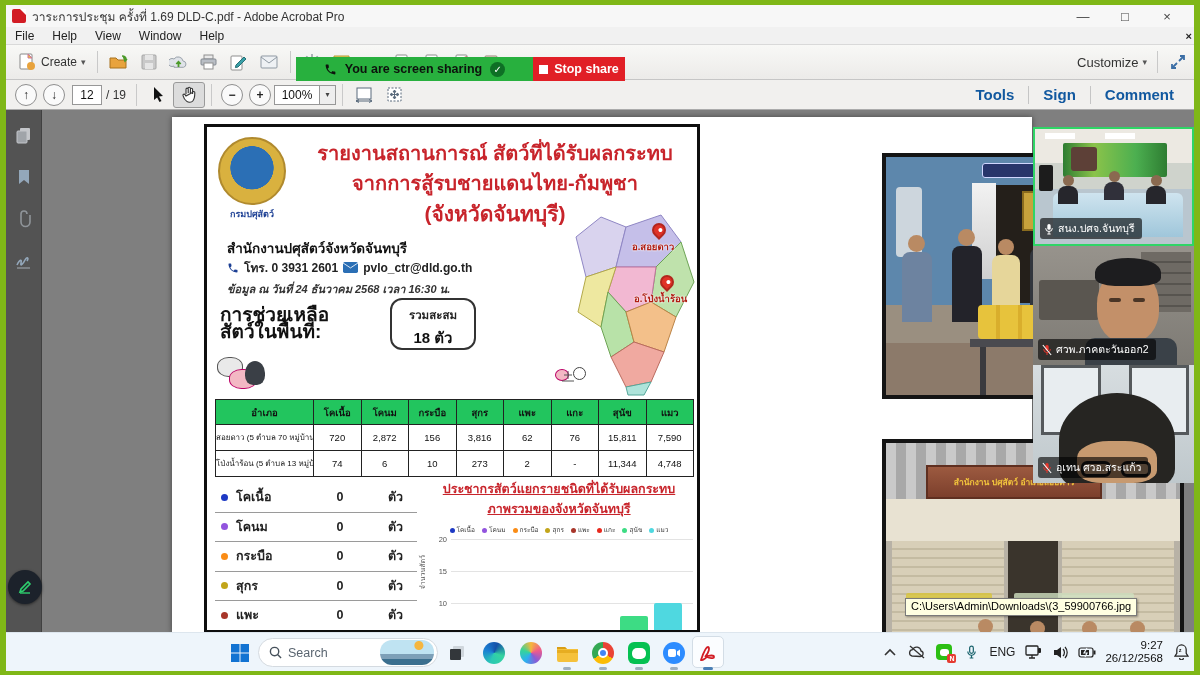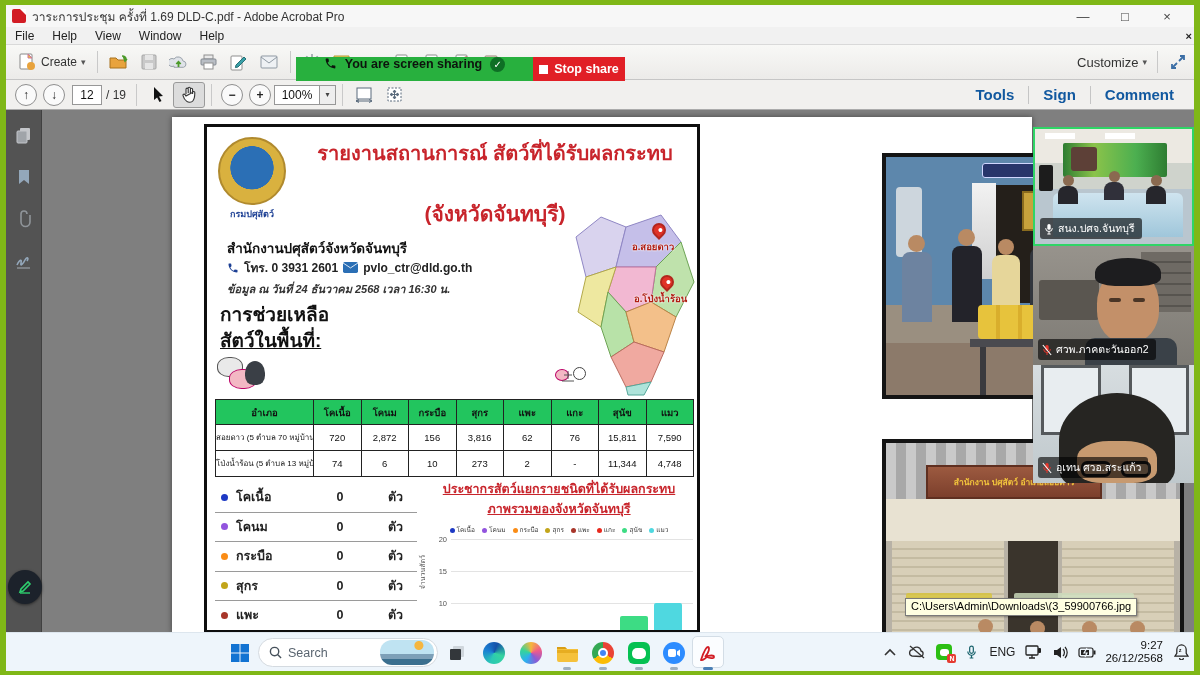--- a/index.html
+++ b/index.html
@@ -40,21 +40,21 @@
   .toolsel{background:#dcdcdc;border:1px solid #9a9a9a;border-radius:3px;}
   .zoombox{width:46px;height:20px;background:#fff;border:1px solid #979797;font-size:12px;text-align:center;line-height:18px;color:#111;}
   .zoomcaret{width:16px;height:20px;border:1px solid #979797;border-left:none;background:#eee;font-size:8px;display:flex;align-items:center;justify-content:center;color:#444;}
   .rtabs{margin-left:auto;display:flex;align-items:center;}
   .rtab{font-size:15px;font-weight:bold;color:#11589f;padding:0 14px;}
   .rtabsep{width:1px;height:18px;background:#c5c5c5;}
   .customize{margin-left:auto;display:flex;align-items:center;gap:4px;font-size:13px;color:#333;}
 
   
   .sharebar{left:296px;top:57px;height:24px;display:flex;z-index:40;font-weight:bold;}
-  .sharemsg{width:237px;background:#28b03e;color:#0d130d;display:flex;justify-content:center;gap:8px;font-size:12.5px;}
+  .sharemsg{width:237px;background:#28b03e;color:#0d130d;display:flex;align-items:center;justify-content:center;gap:8px;font-size:12.5px;}
   .shield{width:15px;height:15px;border-radius:50%;background:#0e6f25;color:#fff;font-size:10px;display:flex;align-items:center;justify-content:center;}
   .stopbtn{width:92px;background:#e11f26;color:#fff;font-size:12.5px;display:flex;align-items:center;justify-content:center;gap:6px;}
   .stopsq{width:9px;height:9px;background:#fff;}
 
   
   .workspace{left:6px;right:6px;top:110px;height:522px;background:#7f7f7f;z-index:1;overflow:hidden;}
   .navrail{position:absolute;left:0;top:0;bottom:0;width:36px;background:#535353;border-right:1px solid #404040;display:flex;flex-direction:column;align-items:center;padding-top:16px;gap:24px;}
   .navico{width:18px;height:18px;opacity:.85;}
 
   .pdfpage{position:absolute;left:166px;top:7px;width:860px;height:516px;background:#fff;box-shadow:0 0 6px rgba(0,0,0,.45);}
@@ -381,36 +381,41 @@
           <path d="M2 16h13" stroke="#9aa0a6" stroke-width="1.4"></path>
         </svg>
     </div>
 
     <div class="pdfpage">
 
       <div class="info">
         <div class="abs logo"></div>
         <div class="abs logocap">กรมปศุสัตว์</div>
         <div class="abs ititle" style="top:10px;font-size:20px;">รายงานสถานการณ์ สัตว์ที่ได้รับผลกระทบ</div>
+        <div class="abs ititle" style="top:40px;font-size:20px;">จากการสู้รบชายแดนไทย-กัมพูชา</div>
         <div class="abs iorg">สำนักงานปศุสัตว์จังหวัดจันทบุรี</div>
         <div class="abs ititle" style="top:70px;font-size:21px;">(จังหวัดจันทบุรี)</div>
         <div class="abs icontact">
           <svg width="12" height="12" viewBox="0 0 24 24">
               <path d="M6.6 10.8c1.4 2.8 3.8 5.2 6.6 6.6l2.2-2.2c.3-.3.7-.4 1-.2 1.1.4 2.3.6 3.6.6.6 0 1 .4 1 1V20c0 .6-.4 1-1 1C10.8 21 3 13.2 3 3.9c0-.6.4-1 1-1h3.5c.6 0 1 .4 1 1 0 1.2.2 2.4.6 3.6.1.3 0 .7-.2 1z" fill="#1c3f94"></path>
             </svg>
           <span>โทร. 0 3931 2601</span>
           <svg width="15" height="11" viewBox="0 0 18 13">
               <rect x="0" y="0" width="18" height="13" rx="2" fill="#2b6fb5"></rect>
               <path d="M0 1l9 6 9-6" stroke="#fff" fill="none"></path>
             </svg>
           <span>pvlo_ctr@dld.go.th</span>
         </div>
         <div class="abs iasof">ข้อมูล ณ วันที่ 24 ธันวาคม 2568 เวลา 16:30 น.</div>
         <div class="abs ihelp" style="top:172px;">การช่วยเหลือ</div>
-        <div class="abs ihelp" style="top:198px;text-decoration:underline;">สัตว์ในพื้นที่:</div>
+        <div class="abs ihelp" style="top:189px;">สัตว์ในพื้นที่:</div>
+        <div class="abs totalbox">
+          <div class="tl1">รวมสะสม</div>
+          <div class="tl2">18 ตัว</div>
+        </div>
 
         <div class="abs" style="left:8px;top:228px;width:54px;height:40px;">
           <div class="animal abs" style="left:2px;top:2px;width:26px;height:20px;background:#e9e9e9;border:1px solid #555;border-radius:45%;"></div>
           <div class="animal abs" style="left:14px;top:14px;width:28px;height:20px;background:#f3b8c4;border:1px solid #b06;border-radius:45%;"></div>
           <div class="animal abs" style="left:30px;top:6px;width:20px;height:24px;background:#3a3f46;border-radius:50% 50% 40% 40%;"></div>
         </div>
         <div class="abs" style="left:348px;top:240px;width:40px;height:20px;">
           <div class="animal abs" style="left:0;top:2px;width:14px;height:12px;background:#f3b8c4;border:1px solid #b06;"></div>
           <div class="animal abs" style="left:18px;top:0;width:13px;height:13px;background:#fff;border:1px solid #444;"></div>
         </div>

